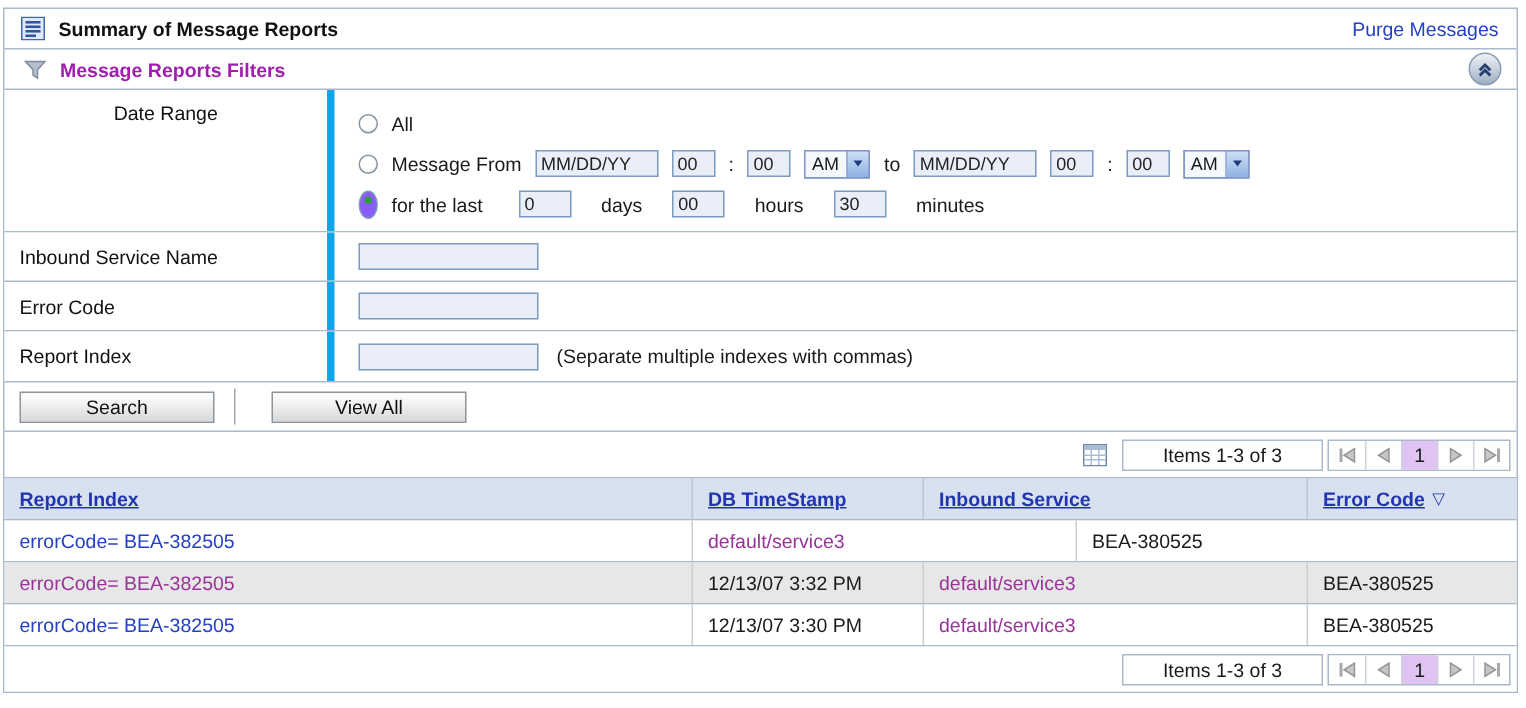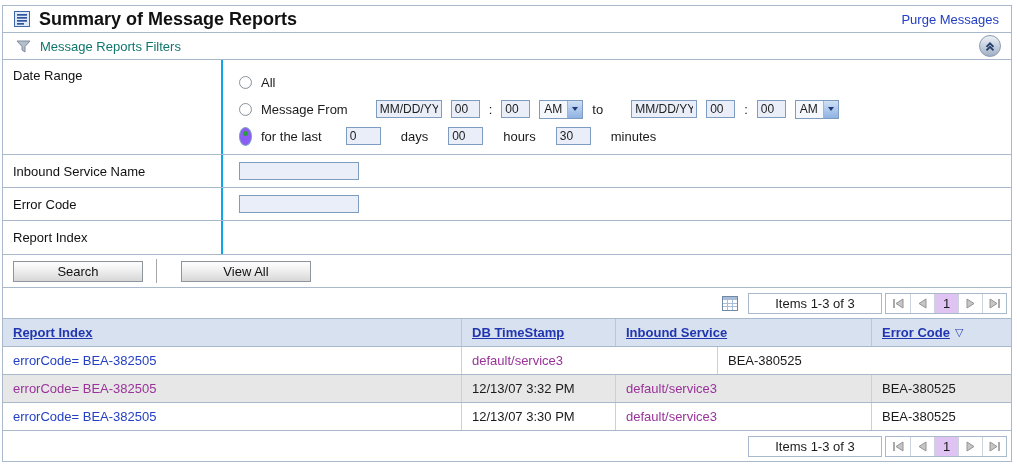--- a/index.html
+++ b/index.html
@@ -1,39 +1,39 @@
 <!DOCTYPE html>
 <html><head>
 <meta charset="utf-8">
 <style>
   * { margin:0; padding:0; box-sizing:border-box; }
   body { width:1017px; height:472px; background:#fff; font-family:"Liberation Sans", sans-serif; font-size:13px; color:#1a1a1a; overflow:hidden; }
   .container { margin:5px 2px 0 2px; width:1010px; border:1px solid #a9b8ca; background:#fff; }
 
   
   .titlebar { height:27px; display:flex; align-items:center; padding:0 12px 0 11px; gap:9px; border-bottom:1px solid #a9b8ca; }
-  .titlebar .title { font-weight:bold; font-size:18px; color:#111; }
+  .titlebar .title { font-weight:bold; font-size:13px; color:#111; }
   .purge { margin-left:auto; color:#2440c4; cursor:pointer; }
 
   
   .filterbar { height:27px; display:flex; align-items:center; padding:0 10px 0 13px; gap:9px; border-bottom:1px solid #a9b8ca; }
-  .filterbar .fb-title { color:#0f766e; }
+  .filterbar .fb-title { color:#a21caf;font-weight:bold; }
   .collapse-btn { margin-left:auto; width:22px; height:22px; border-radius:50%; border:1px solid #8b9cb2;
     background:linear-gradient(180deg,#eef1f5 0%,#c3cedc 55%,#9fb0c4 100%); display:flex; align-items:center; justify-content:center; cursor:pointer; }
 
   
   .frow { display:flex; border-bottom:1px solid #a9b8ca; background:#fff; }
-  .flabel { width:220px; flex:0 0 220px; border-right:2px solid #0ea5e9; padding:8px 10px; color:#111; }
+  .flabel { width:220px; flex:0 0 220px; border-right:5px solid #0ea5e9; padding:8px 10px; color:#111;text-align:center; }
   .fcontent { flex:1; padding:8px 0 8px 16px; display:flex; align-items:center; }
   .daterange .fcontent { flex-direction:column; align-items:flex-start; gap:7px; padding-top:12px; }
   .optline { display:flex; align-items:center; gap:9px; height:22px; white-space:nowrap; }
   .radio { width:13px; height:13px; border-radius:50%; border:1px solid #8a949e; background:radial-gradient(circle at 35% 30%, #ffffff 55%, #dde2e8); position:relative; cursor:pointer; flex:0 0 13px; }
   .radio.sel::after { content:""; position:absolute; left:3px; top:3px; width:5px; height:5px; border-radius:50%; background:#2e9e38; }
   .tin { height:18px; border:1px solid #7d9cc0; background:#e9eef9; font-family:"Liberation Sans",sans-serif; font-size:12px; padding:0 3px; color:#222; }
-  .tin.date { width:66px;margin-left:19px; }
+  .tin.date { width:82px; }
   .tin.time { width:29px; }
   .tin.small { width:35px; }
   .tin.field { width:120px; }
   .sel { display:inline-flex; height:19px; border:1px solid #7d9cc0; background:#8b5cf6; align-items:stretch; cursor:pointer; }
   .sel .sel-val { width:27px; display:flex; align-items:center; padding-left:4px; font-size:12px; background:#f4f7fc; }
   .sel .sel-arrow { width:15px; display:flex; align-items:center; justify-content:center; background:linear-gradient(180deg,#cfe0f5,#8fb2e2); border-left:1px solid #9db6d8; }
   .sel .sel-arrow i { width:0; height:0; border-left:3px solid transparent; border-right:3px solid transparent; border-top:4px solid #1f3a7a; }
   .hint { margin-left:12px; white-space:nowrap; }
   .gap4 { width:2px; } .gap8 { width:6px; }
 
@@ -163,20 +163,24 @@
 
   <div class="frow" style="height:33px;">
     <div class="flabel" style="display:flex;align-items:center;padding-top:0;padding-bottom:0;">Error Code</div>
     <div class="fcontent">
       <input class="tin field" value="" style="">
     </div>
   </div>
 
   <div class="frow" style="height:34px;">
     <div class="flabel" style="display:flex;align-items:center;padding-top:0;padding-bottom:0;">Report Index</div>
+    <div class="fcontent">
+      <input class="tin field" value="" style="">
+      <span class="hint">(Separate multiple indexes with commas)</span>
+    </div>
   </div>
 
   <div class="btnrow">
     <button class="btn">Search</button>
     <span class="btn-divider"></span>
     <button class="btn">View All</button>
   </div>
 
   <div class="pagerow">
     <div class="pgwrap">

